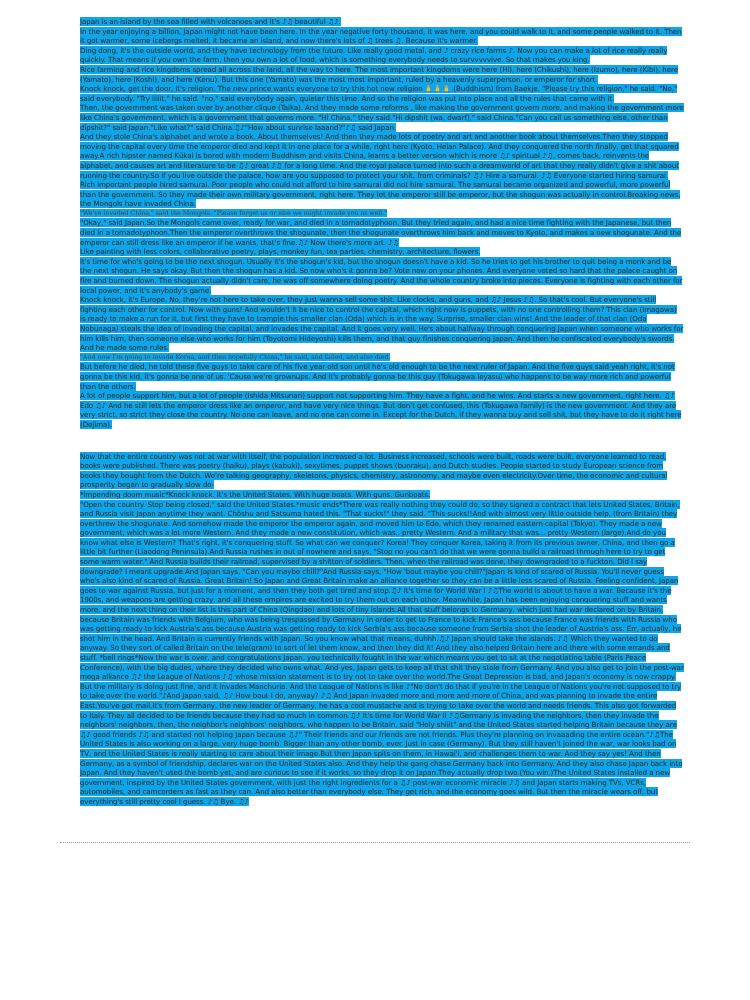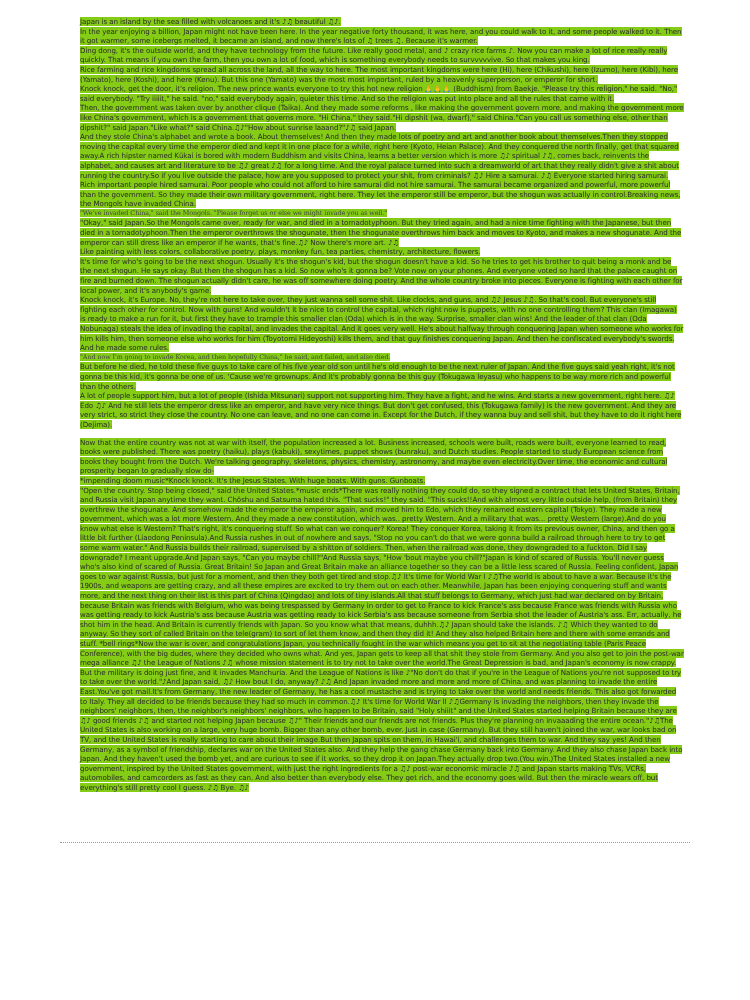--- a/index.html
+++ b/index.html
@@ -4,22 +4,22 @@
 <style>
   html, body { margin: 0; padding: 0; background: #ffffff; }
   body { width: 750px; height: 1000px; overflow: hidden; position: relative; }
   .doc {
     position: absolute; left: 80px; top: 17px; width: 604px;
     font-family: "DejaVu Sans", sans-serif;
     font-size: 7.1px; line-height: 9.6px; color: #2a2a2a;
     letter-spacing: -0.08px;
   }
   .p { margin: 0; padding: 0; }
-  .p span.hl { background: #84cc16; box-decoration-break: clone; -webkit-box-decoration-break: clone; }
-  .p.gap { margin-top: 8px; }
+  .p span.hl { background: #0ea5e9; box-decoration-break: clone; -webkit-box-decoration-break: clone; }
+  .p.gap { margin-top: 22px; }
   .p.serif { font-family: "DejaVu Serif", serif; font-size: 6.4px; color: #444; }
   .dotted {
     position: absolute; left: 60px; top: 842px; width: 630px; height: 0;
     border-top: 1px dotted #9a9a9a;
   }
 </style>
 </head>
 <body>
 
 <div class="doc">
@@ -32,17 +32,17 @@
   <p class="p"><span class="hl">And they stole China's alphabet and wrote a book. About themselves! And then they made lots of poetry and art and another book about themselves.Then they stopped moving the capital every time the emperor died and kept it in one place for a while, right here (Kyoto, Heian Palace). And they conquered the north finally, get that squared away.A rich hipster named Kūkai is bored with modern Buddhism and visits China, learns a better version which is more ♫♪ spiritual ♪♫, comes back, reinvents the alphabet, and causes art and literature to be ♫♪ great ♪♫ for a long time. And the royal palace turned into such a dreamworld of art that they really didn't give a shit about running the country.So if you live outside the palace, how are you supposed to protect your shit, from criminals? ♫♪ Hire a samurai. ♪♫ Everyone started hiring samurai. Rich important people hired samurai. Poor people who could not afford to hire samurai did not hire samurai. The samurai became organized and powerful, more powerful than the government. So they made their own military government, right here. They let the emperor still be emperor, but the shogun was actually in control.Breaking news, the Mongols have invaded China.</span></p>
   <p class="p serif"><span class="hl">"We've invaded China," said the Mongols. "Please forget us or else we might invade you as well."</span></p>
   <p class="p"><span class="hl">"Okay," said Japan.So the Mongols came over, ready for war, and died in a tornadotyphoon. But they tried again, and had a nice time fighting with the Japanese, but then died in a tornadotyphoon.Then the emperor overthrows the shogunate, then the shogunate overthrows him back and moves to Kyoto, and makes a new shogunate. And the emperor can still dress like an emperor if he wants, that's fine.♫♪ Now there's more art. ♪♫</span></p>
   <p class="p"><span class="hl">Like painting with less colors, collaborative poetry, plays, monkey fun, tea parties, chemistry, architecture, flowers.</span></p>
   <p class="p"><span class="hl">It's time for who's going to be the next shogun. Usually it's the shogun's kid, but the shogun doesn't have a kid. So he tries to get his brother to quit being a monk and be the next shogun. He says okay. But then the shogun has a kid. So now who's it gonna be? Vote now on your phones. And everyone voted so hard that the palace caught on fire and burned down. The shogun actually didn't care, he was off somewhere doing poetry. And the whole country broke into pieces. Everyone is fighting with each other for local power, and it's anybody's game.</span></p>
   <p class="p"><span class="hl">Knock knock, it's Europe. No, they're not here to take over, they just wanna sell some shit. Like clocks, and guns, and ♫♪ Jesus ♪♫. So that's cool. But everyone's still fighting each other for control. Now with guns! And wouldn't it be nice to control the capital, which right now is puppets, with no one controlling them? This clan (Imagawa) is ready to make a run for it, but first they have to trample this smaller clan (Oda) which is in the way. Surprise, smaller clan wins! And the leader of that clan (Oda Nobunaga) steals the idea of invading the capital, and invades the capital. And it goes very well. He's about halfway through conquering Japan when someone who works for him kills him, then someone else who works for him (Toyotomi Hideyoshi) kills them, and that guy finishes conquering Japan. And then he confiscated everybody's swords. And he made some rules.</span></p>
   <p class="p serif"><span class="hl">"And now I'm going to invade Korea, and then hopefully China," he said, and failed, and also died.</span></p>
   <p class="p"><span class="hl">But before he died, he told these five guys to take care of his five year old son until he's old enough to be the next ruler of Japan. And the five guys said yeah right, it's not gonna be this kid, it's gonna be one of us. 'Cause we're grownups. And it's probably gonna be this guy (Tokugawa Ieyasu) who happens to be way more rich and powerful than the others.</span></p>
   <p class="p"><span class="hl">A lot of people support him, but a lot of people (Ishida Mitsunari) support not supporting him. They have a fight, and he wins. And starts a new government, right here. ♫♪ Edo ♫♪ And he still lets the emperor dress like an emperor, and have very nice things. But don't get confused, this (Tokugawa family) is the new government. And they are very strict, so strict they close the country. No one can leave, and no one can come in. Except for the Dutch, if they wanna buy and sell shit, but they have to do it right here (Dejima).</span></p>
   <p class="p gap"><span class="hl">Now that the entire country was not at war with itself, the population increased a lot. Business increased, schools were built, roads were built, everyone learned to read, books were published. There was poetry (haiku), plays (kabuki), sexytimes, puppet shows (bunraku), and Dutch studies. People started to study European science from books they bought from the Dutch. We're talking geography, skeletons, physics, chemistry, astronomy, and maybe even electricity.Over time, the economic and cultural prosperity began to gradually slow do-</span></p>
-  <p class="p"><span class="hl">*impending doom music*Knock knock. It's the Jesus States. With huge boats. With guns. Gunboats.</span></p>
+  <p class="p"><span class="hl">*impending doom music*Knock knock. It's the United States. With huge boats. With guns. Gunboats.</span></p>
   <p class="p"><span class="hl">"Open the country. Stop being closed," said the United States.*music ends*There was really nothing they could do, so they signed a contract that lets United States, Britain, and Russia visit Japan anytime they want. Chōshu and Satsuma hated this. "That sucks!" they said. "This sucks!!And with almost very little outside help, (from Britain) they overthrew the shogunate. And somehow made the emperor the emperor again, and moved him to Edo, which they renamed eastern capital (Tokyo). They made a new government, which was a lot more Western. And they made a new constitution, which was.. pretty Western. And a military that was... pretty Western (large).And do you know what else is Western? That's right, it's conquering stuff. So what can we conquer? Korea! They conquer Korea, taking it from its previous owner, China, and then go a little bit further (Liaodong Peninsula).And Russia rushes in out of nowhere and says, "Stop no you can't do that we were gonna build a railroad through here to try to get some warm water." And Russia builds their railroad, supervised by a shitton of soldiers. Then, when the railroad was done, they downgraded to a fuckton. Did I say downgrade? I meant upgrade.And Japan says, "Can you maybe chill?"And Russia says, "How 'bout maybe you chill?"Japan is kind of scared of Russia. You'll never guess who's also kind of scared of Russia. Great Britain! So Japan and Great Britain make an alliance together so they can be a little less scared of Russia. Feeling confident, Japan goes to war against Russia, but just for a moment, and then they both get tired and stop.♫♪ It's time for World War I ♪♫The world is about to have a war. Because it's the 1900s, and weapons are getting crazy, and all these empires are excited to try them out on each other. Meanwhile, Japan has been enjoying conquering stuff and wants more, and the next thing on their list is this part of China (Qingdao) and lots of tiny islands.All that stuff belongs to Germany, which just had war declared on by Britain, because Britain was friends with Belgium, who was being trespassed by Germany in order to get to France to kick France's ass because France was friends with Russia who was getting ready to kick Austria's ass because Austria was getting ready to kick Serbia's ass because someone from Serbia shot the leader of Austria's ass. Err, actually, he shot him in the head. And Britain is currently friends with Japan. So you know what that means, duhhh.♫♪ Japan should take the islands. ♪♫ Which they wanted to do anyway. So they sort of called Britain on the tele(gram) to sort of let them know, and then they did it! And they also helped Britain here and there with some errands and stuff. *bell rings*Now the war is over, and congratulations Japan, you technically fought in the war which means you get to sit at the negotiating table (Paris Peace Conference), with the big dudes, where they decided who owns what. And yes, Japan gets to keep all that shit they stole from Germany. And you also get to join the post-war mega alliance ♫♪ the League of Nations ♪♫ whose mission statement is to try not to take over the world.The Great Depression is bad, and Japan's economy is now crappy. But the military is doing just fine, and it invades Manchuria. And the League of Nations is like ♪"No don't do that if you're in the League of Nations you're not supposed to try to take over the world."♪And Japan said, ♫♪ How bout I do, anyway? ♪♫ And Japan invaded more and more and more of China, and was planning to invade the entire East.You've got mail.It's from Germany, the new leader of Germany, he has a cool mustache and is trying to take over the world and needs friends. This also got forwarded to Italy. They all decided to be friends because they had so much in common.♫♪ It's time for World War II ♪♫Germany is invading the neighbors, then they invade the neighbors' neighbors, then, the neighbor's neighbors' neighbors, who happen to be Britain, said "Holy shiiit" and the United States started helping Britain because they are ♫♪ good friends ♪♫ and started not helping Japan because ♫♪" Their friends and our friends are not friends. Plus they're planning on invaaading the entire ocean."♪♫The United States is also working on a large, very huge bomb. Bigger than any other bomb, ever. Just in case (Germany). But they still haven't joined the war, war looks bad on TV, and the United States is really starting to care about their image.But then Japan spits on them, in Hawai'i, and challenges them to war. And they say yes! And then Germany, as a symbol of friendship, declares war on the United States also. And they help the gang chase Germany back into Germany. And they also chase Japan back into Japan. And they haven't used the bomb yet, and are curious to see if it works, so they drop it on Japan.They actually drop two.(You win.)The United States installed a new government, inspired by the United States government, with just the right ingredients for a ♫♪ post-war economic miracle ♪♫ and Japan starts making TVs, VCRs, automobiles, and camcorders as fast as they can. And also better than everybody else. They get rich, and the economy goes wild. But then the miracle wears off, but everything's still pretty cool I guess. ♪♫ Bye. ♫♪</span></p>
 </div>
 
 <div class="dotted"></div>
 
 </body></html>

